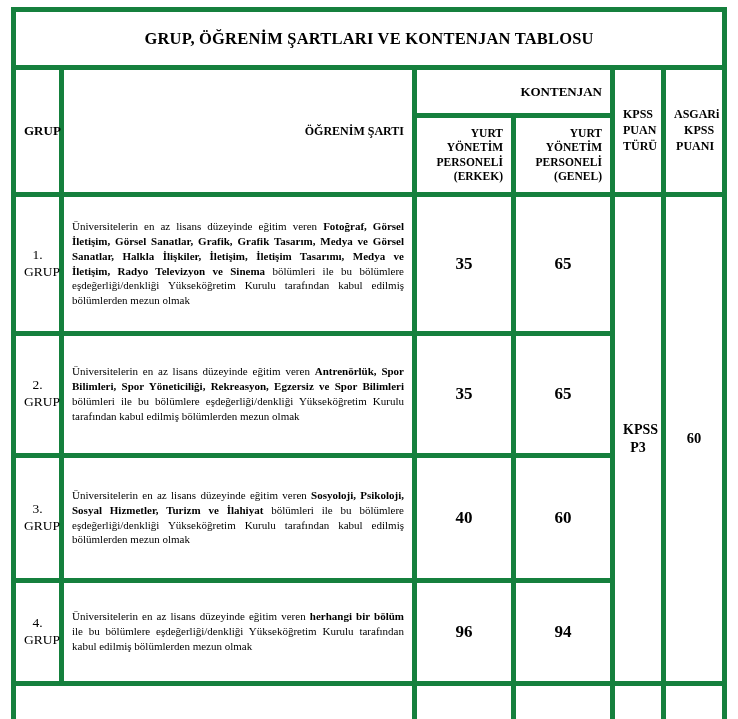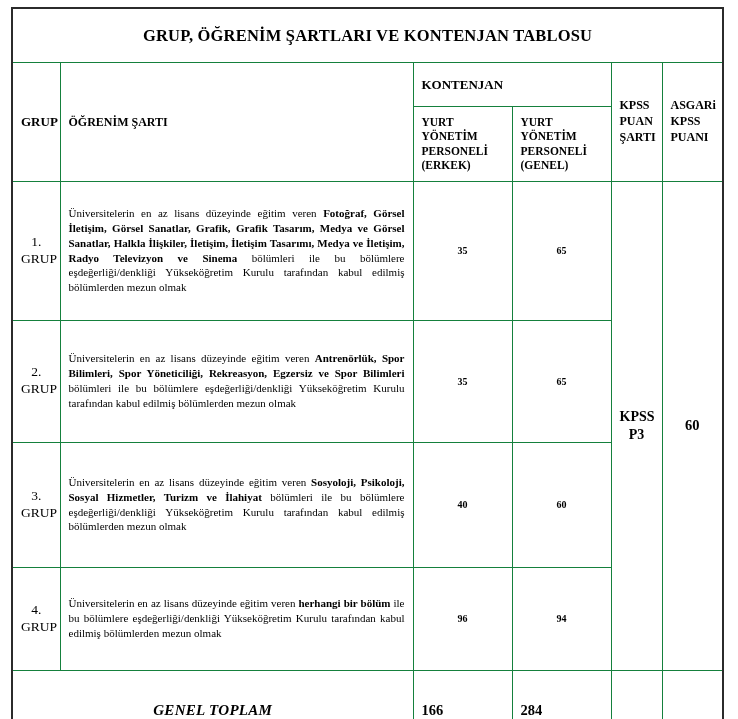--- a/index.html
+++ b/index.html
@@ -28,21 +28,21 @@
     left: 11px;
     top: 7px;
     width: 711px;
     border-collapse: collapse;
     table-layout: fixed;
     background: #ffffff;
   }
 
   table.kontenjan-table td,
   table.kontenjan-table th {
-    border: 1px solid #15803d;
+    border: 5px solid #15803d;
     padding: 8px;
     vertical-align: middle;
     background: #ffffff;
   }
 
   
   table.kontenjan-table {
     border: 2px solid #2b2b2b;
   }
 
@@ -51,21 +51,21 @@
     text-align: center;
     font-weight: bold;
     font-size: 16.5px;
     letter-spacing: 0.2px;
     height: 37px;
     padding: 4px 6px 6px 6px;
   }
 
   
   .hdr {
-    text-align: left;
+    text-align: right;
     font-weight: bold;
     font-size: 12.5px;
     line-height: 1.18;
     padding: 3px 2px;
   }
   .hdr-grup { font-size: 13px; }
   .hdr-ogrenim { font-size: 12px; }
   .hdr-kontenjan {
     font-size: 13px;
     height: 27px;
@@ -95,21 +95,21 @@
     font-size: 11px;
     line-height: 1.35;
     padding: 7px 9px 7px 10px;
     hyphens: none;
   }
   .sarti-cell b { font-weight: bold; }
 
   .num-cell {
     text-align: center;
     font-weight: bold;
-    font-size: 10px;
+    font-size: 17px;
   }
 
   .kpss-cell {
     text-align: center;
     font-weight: bold;
     font-size: 14px;
     line-height: 1.25;
   }
 
   .asgari-cell {
@@ -162,21 +162,21 @@
         <td class="title-cell" colspan="6">GRUP, ÖĞRENİM ŞARTLARI VE KONTENJAN TABLOSU</td>
       </tr>
 
       <tr>
         <td class="hdr hdr-grup" rowspan="2">GRUP</td>
         <td class="hdr hdr-ogrenim" rowspan="2">ÖĞRENİM ŞARTI</td>
         <td class="hdr hdr-kontenjan" colspan="2">KONTENJAN</td>
         <td class="hdr hdr-side" rowspan="2">
           <span>KPSS</span><br>
           <span>PUAN</span><br>
-          <span>ŞARTI</span>
+          <span>TÜRÜ</span>
         </td>
         <td class="hdr hdr-side" rowspan="2">
           <span>ASGARi</span><br>
           <span>KPSS</span><br>
           <span>PUANI</span>
         </td>
       </tr>
 
       <tr>
         <td class="hdr hdr-sub">

